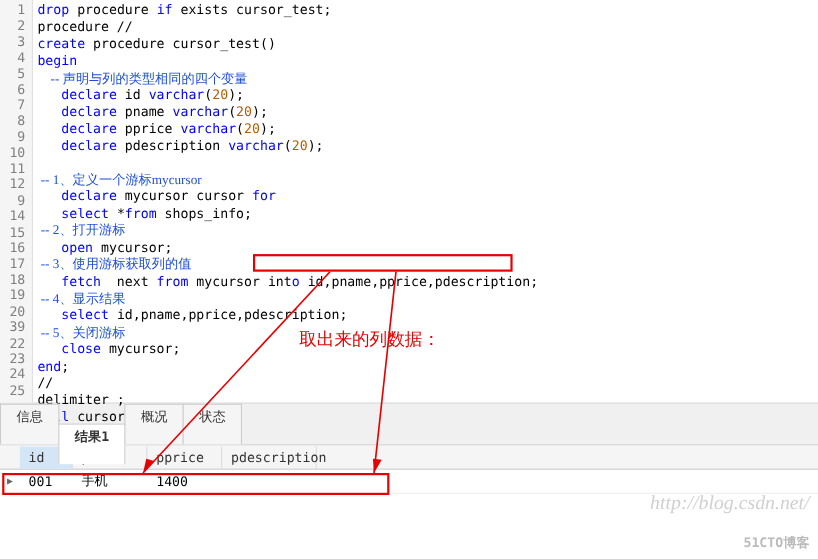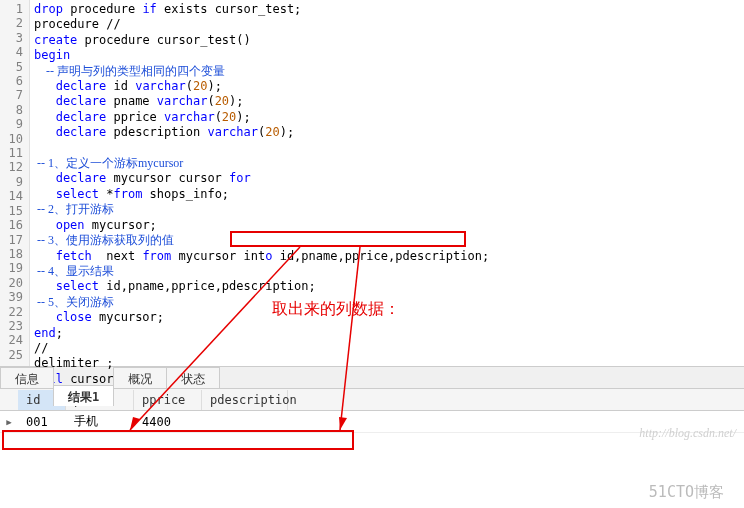--- a/index.html
+++ b/index.html
@@ -6,36 +6,36 @@
 body { background:#fff; font-size:12px; position:relative; width:744px; height:508px; overflow:hidden; }
 .editor { display:flex; background:#fff; height:367px; border-bottom:1px solid #ccc; }
 .gutter { width:30px; background:#f5f5f5; border-right:1px solid #e0e0e0; text-align:right; padding-right:6px; color:#808080; line-height:14.4px; padding-top:2px; }
 .gutter .fold { position:relative; }
 .gutter .fold::after { content:""; display:inline-block; width:8px; height:8px; border:1px solid #888; position:absolute; left:-14px; top:2px; background:#fff; }
 .gutter .fold::before { content:"−"; position:absolute; left:-12px; top:-2px; color:#888; font-size:10px; z-index:2; }
 .code { flex:1; padding-top:2px; padding-left:4px; line-height:14.4px; white-space:pre; font-family:Consolas,"Courier New",monospace; font-size:12px; color:#000; }
 .kw { color:#0000ff; }
 .num { color:#b85c00; }
 .cm { color:#1d4ed8;font-family:Liberation Serif, serif; }
-.tabs { display:flex; height:22px; background:#f0f0f0; border-bottom:1px solid #ccc; }
+.tabs { display:flex; height:38px; background:#f0f0f0; border-bottom:1px solid #ccc; }
 .tab { padding:3px 14px; border:1px solid #ccc; border-bottom:none; background:#f5f5f5; margin-right:-1px; font-size:12px; color:#333; cursor:pointer; }
 .tab.active { background:#fff; font-weight:bold; position:relative; top:18px; }
 .grid { }
 .grid-head { display:flex; background:#f5f5f5; border-bottom:1px solid #ccc; height:22px; align-items:center; }
 .grid-head div { padding:3px 8px; border-right:1px solid #ddd; font-size:12px; color:#333; }
 .grid-row { display:flex; height:22px; align-items:center; border-bottom:1px solid #eee; }
 .grid-row div { padding:3px 8px; font-size:12px; }
 .c0{width:18px;padding:0!important;text-align:center;} .c1{width:48px;background:#d4e5f7;} .c1r{width:48px;} .c2{width:68px;} .c3{width:68px;} .c4{width:86px;}
 .redbox1 { position:absolute; border:2px solid #e60000; }
 .annot { position:absolute; color:#e60000; font-size:16px; line-height:18px; }
 .arrow { position:absolute; pointer-events:none; }
 .arrow line { stroke:#e60000; stroke-width:1.5; }
 .arrow polygon { fill:#e60000; }
-.wm { position:absolute; right:8px; bottom:67px; color:#d0d0d0; font-style:italic; font-size:12px; font-family:Georgia,serif; }
-.wm2 { position:absolute; right:20px; bottom:6px; color:#bbb; font-size:15px; }
+.wm { position:absolute; right:8px; bottom:40px; color:#d0d0d0; font-style:italic; font-size:18px; font-family:Georgia,serif; }
+.wm2 { position:absolute; right:8px; bottom:6px; color:#bbb; font-size:12px;font-weight:bold; }
 </style>
 </head>
 <body>
 
 <div class="editor">
   <div class="gutter">
     <div>1</div>
     <div>2</div>
     <div>3</div>
     <div class="fold">4</div>
@@ -100,21 +100,21 @@
     <div class="c0"></div>
     <div class="c1">id</div>
     <div class="c2">pname</div>
     <div class="c3">pprice</div>
     <div class="c4">pdescription</div>
   </div>
   <div class="grid-row">
     <div class="c0" style="font-size:9px;color:#666;">▶</div>
     <div class="c1r">001</div>
     <div class="c2">手机</div>
-    <div class="c3">4400</div>
+    <div class="c3">1400</div>
   </div>
 </div>
 
 <div class="redbox1" style="left:230px;top:231px;width:236px;height:16px;"></div>
 <div class="redbox1" style="left:2px;top:430px;width:352px;height:20px;"></div>
 
 <div class="annot" style="left:272px;top:300px;">
   <div>取出来的列数据：</div>
 </div>
 

